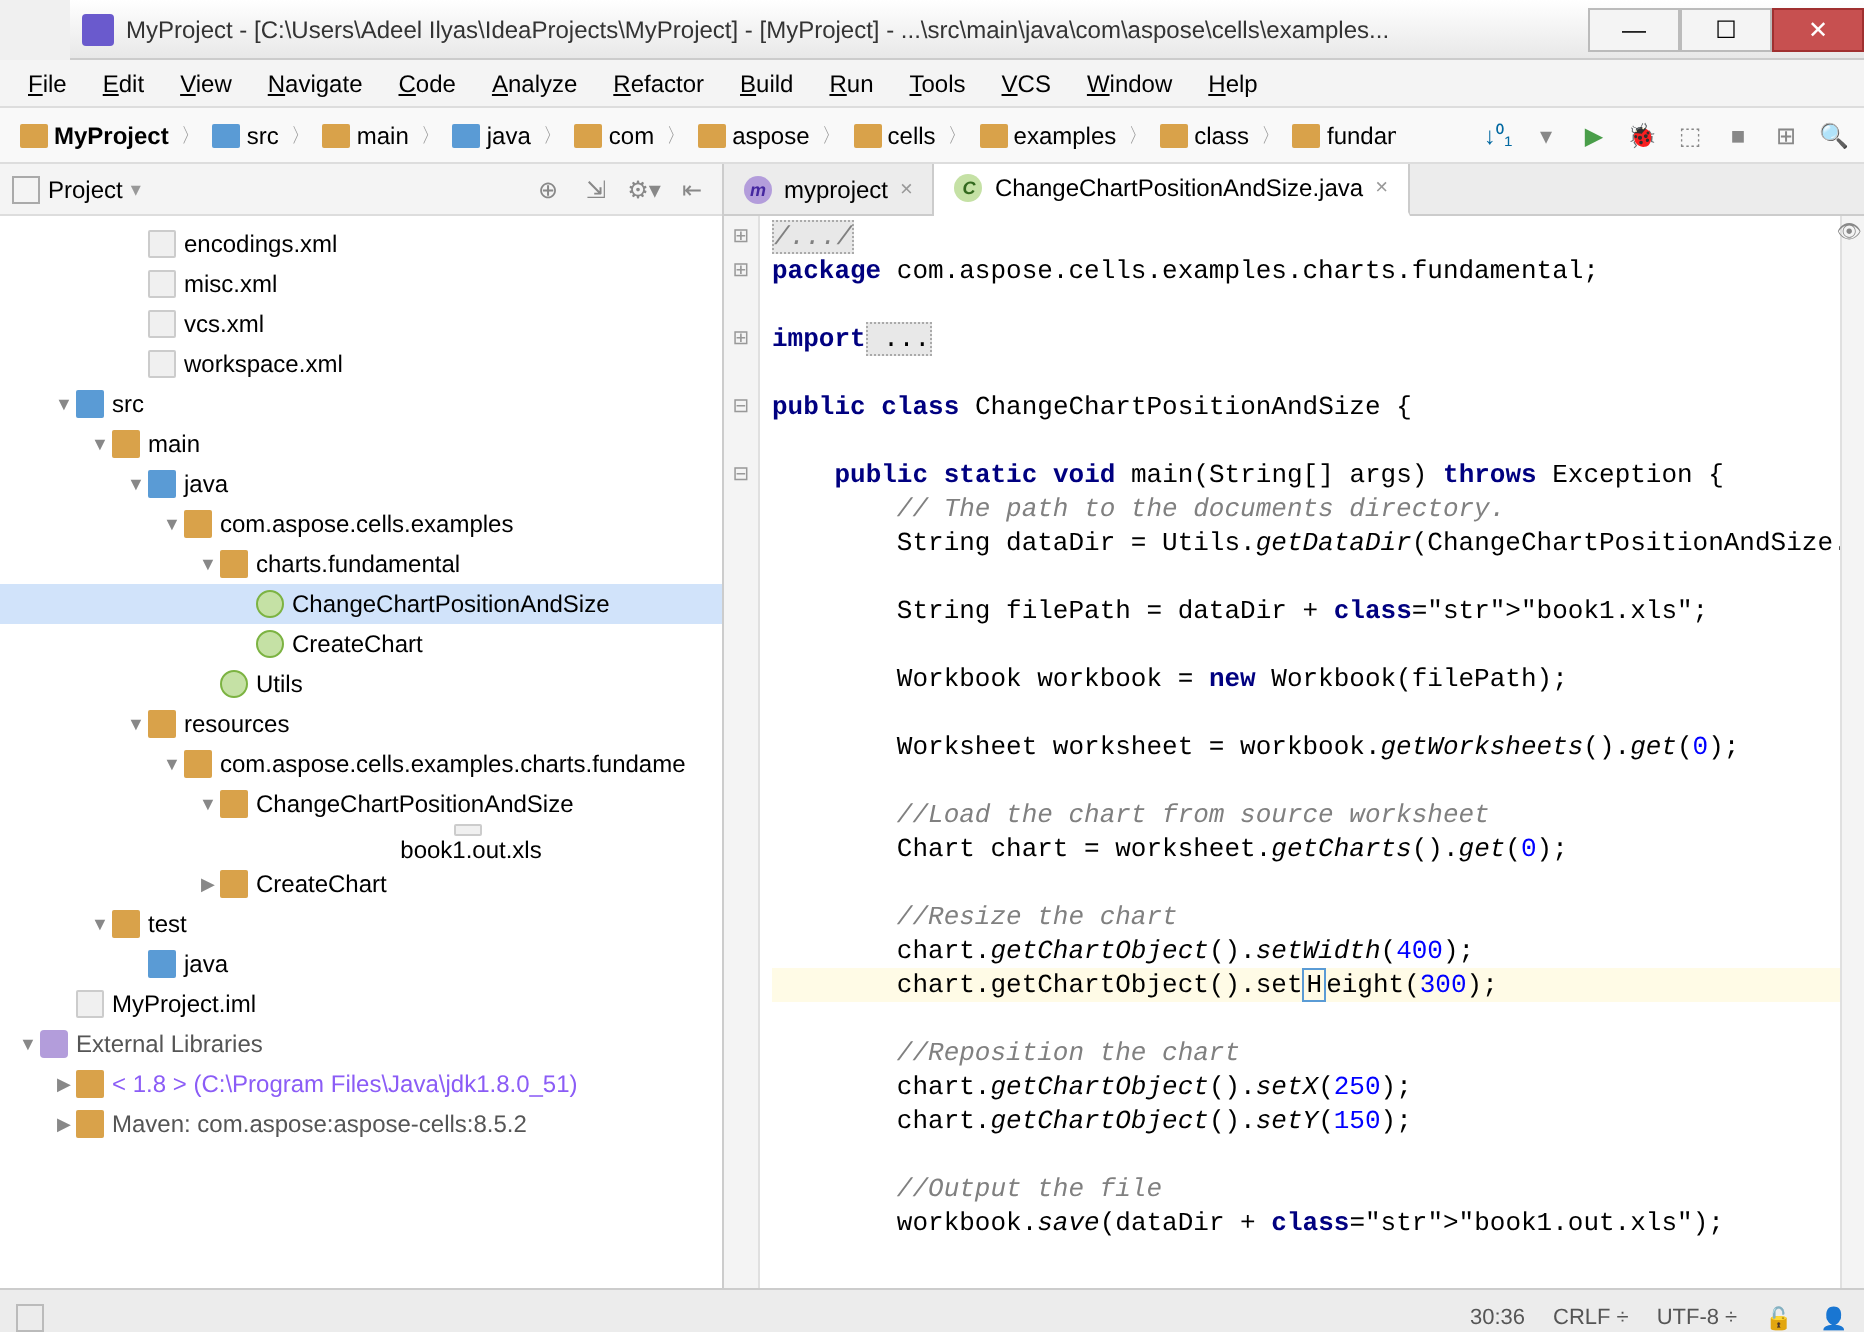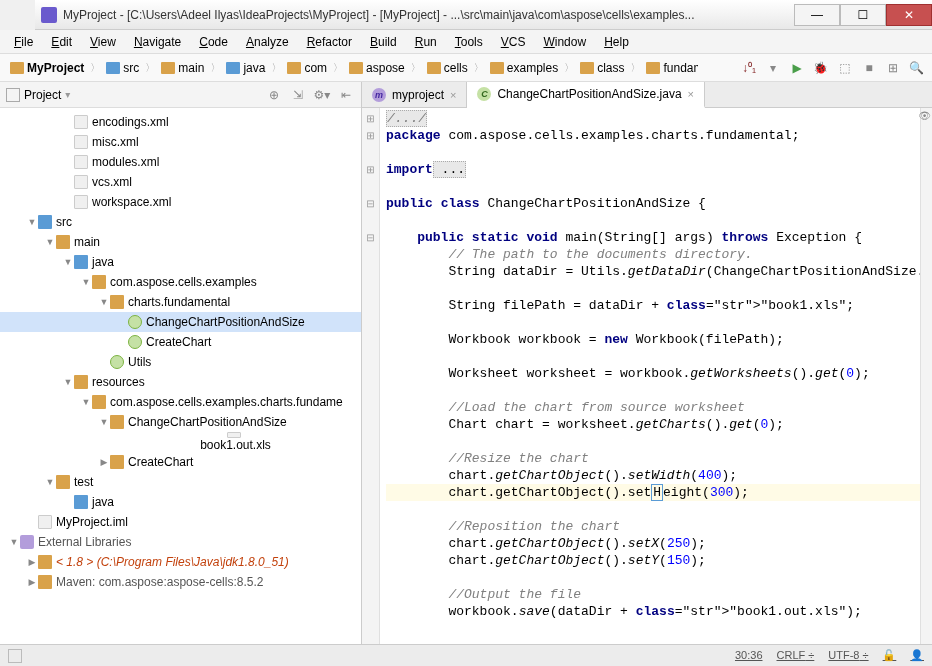--- a/index.html
+++ b/index.html
@@ -44,21 +44,21 @@
 .tab-close { color: #999; font-size: 11px; cursor: pointer; }
 .code-area { flex: 1; display: flex; overflow: hidden; position: relative; }
 .gutter { width: 18px; background: #f4f4f4; border-right: 1px solid #e0e0e0; padding-top: 2px; font-size: 10px; color: #999; text-align: center; line-height: 17px; }
 .gutter .fold { cursor: pointer; }
 .code { flex: 1; font-family: "Consolas", "Courier New", monospace; font-size: 13px; line-height: 17px; padding: 2px 6px; white-space: pre; overflow: auto; }
 .kw { color: #000080; font-weight: bold; }
 .num { color: #0000ff; }
 .com { color: #808080; font-style: italic; }
 .cur-line { background: #fffbe6; }
 .caret-box { border: 1px solid #5a9bd5; padding: 0 1px; }
-.statusbar { height: 22px; background: #ececec; border-top: 1px solid #ccc; display: flex; align-items: center; padding: 0 8px; font-size: 11px; color: #555; gap: 12px; text-decoration: underline; }
+.statusbar { height: 22px; background: #ececec; border-top: 1px solid #ccc; display: flex; align-items: flex-end; padding: 0 8px; font-size: 11px; color: #555; gap: 12px; }
 .statusbar .right { margin-left: auto; display: flex; gap: 14px; }
 .right-gutter { position: absolute; right: 0; top: 0; width: 12px; height: 100%; background: #f4f4f4; border-left: 1px solid #e0e0e0; }
 .right-gutter .eye { position: absolute; top: 2px; right: 1px; font-size: 10px; color: #888; }
 </style>
 </head>
 <body>
 
 <div class="titlebar">
   <div class="app-icon"></div>
   <div class="title-text">MyProject - [C:\Users\Adeel Ilyas\IdeaProjects\MyProject] - [MyProject] - ...\src\main\java\com\aspose\cells\examples...</div>
@@ -131,21 +131,21 @@
         <span class="ico folder-ico"></span>
         <span>class</span>
       </div>
       <span class="chev">〉</span>
       <div class="crumb">
         <span class="ico folder-ico"></span>
         <span>fundamental</span>
       </div>
     </div>
   <div class="nav-right">
-    <div class="tool-ico" style="color:#7f1d1d;margin-left:40px;">↓⁰₁</div>
+    <div class="tool-ico" style="color:#0369a1;margin-left:40px;">↓⁰₁</div>
     <div class="tool-ico">▾</div>
     <div class="tool-ico" style="color:#4a9e4a;">▶</div>
     <div class="tool-ico">🐞</div>
     <div class="tool-ico">⬚</div>
     <div class="tool-ico">■</div>
     <div class="tool-ico">⊞</div>
     <div class="tool-ico">🔍</div>
   </div>
 </div>
 
@@ -172,25 +172,20 @@
           <span>encodings.xml</span>
         </div>
         <div class="tree-row" style="padding-left: 62px;">
           <span class="arrow"></span>
           <span class="tree-ico ico-file"></span>
           <span>misc.xml</span>
         </div>
         <div class="tree-row" style="padding-left: 62px;">
           <span class="arrow"></span>
           <span class="tree-ico ico-file"></span>
-          <span>modules.xml</span>
-        </div>
-        <div class="tree-row" style="padding-left: 62px;">
-          <span class="arrow"></span>
-          <span class="tree-ico ico-file"></span>
           <span>vcs.xml</span>
         </div>
         <div class="tree-row" style="padding-left: 62px;">
           <span class="arrow"></span>
           <span class="tree-ico ico-file"></span>
           <span>workspace.xml</span>
         </div>
         <div class="tree-row" style="padding-left: 26px;">
           <span class="arrow">▼</span>
           <span class="tree-ico ico-folder blue"></span>
@@ -272,21 +267,21 @@
           <span>MyProject.iml</span>
         </div>
         <div class="tree-row" style="padding-left: 8px;">
           <span class="arrow">▼</span>
           <span class="tree-ico ico-lib"></span>
           <span style="color: rgb(85, 85, 85);">External Libraries</span>
         </div>
         <div class="tree-row" style="padding-left: 26px;">
           <span class="arrow">▶</span>
           <span class="tree-ico ico-folder"></span>
-          <span style="color: #c2410c; font-style: italic;">&lt; 1.8 &gt; (C:\Program Files\Java\jdk1.8.0_51)</span>
+          <span style="color: #8b5cf6;">&lt; 1.8 &gt; (C:\Program Files\Java\jdk1.8.0_51)</span>
         </div>
         <div class="tree-row" style="padding-left: 26px;">
           <span class="arrow">▶</span>
           <span class="tree-ico ico-folder"></span>
           <span style="color: rgb(85, 85, 85);">Maven: com.aspose:aspose-cells:8.5.2</span>
         </div>
       </div>
   </div>
 
   <div class="editor-area">

